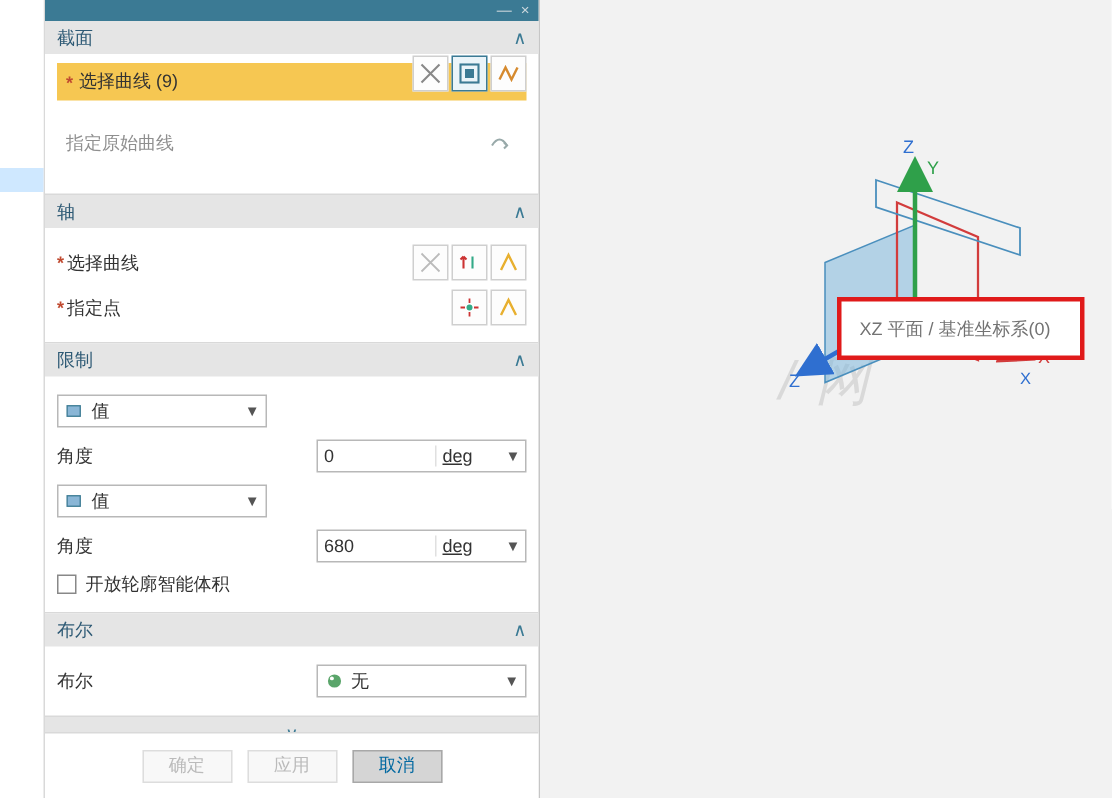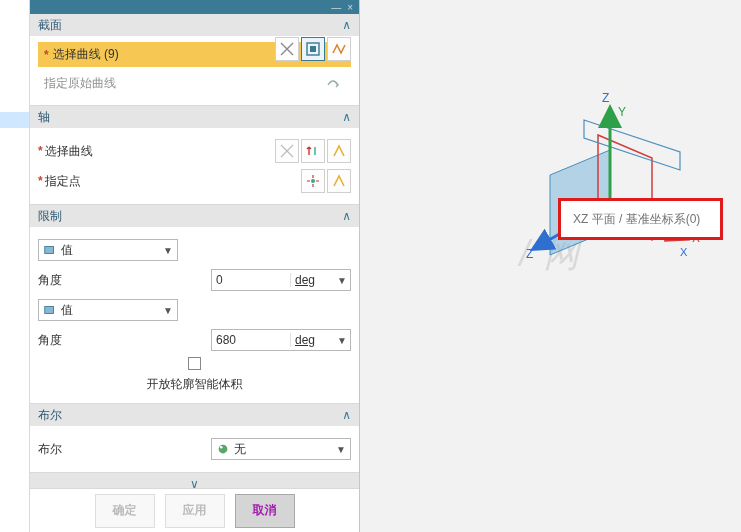--- a/index.html
+++ b/index.html
@@ -62,58 +62,57 @@
   .icon-btn svg { width:16px; height:16px; }
 
   .highlight-row {
     background:#f6c752;
     padding: 4px 6px;
     display:flex; align-items:center;
     gap:4px;
   }
   .post-icons { display:flex; gap:2px; }
 
-  .muted-row { color:#8f8f8f; padding:4px 6px; display:flex; align-items:center; justify-content:space-between;gap:16px; }
+  .muted-row { color:#8f8f8f; padding:16px 6px; display:flex; align-items:center; justify-content:space-between;gap:16px; }
   .right-icons { display:flex; gap:2px; }
 
   .dropdown {
     height:22px; border:1px solid #b8b8b8; background:#fff;
     display:flex; align-items:center; padding:0 4px; gap:4px;
     width:140px; justify-content:space-between;
   }
   .dropdown .dd-left { display:flex; align-items:center; gap:4px;}
   .dropdown .caret-dn { color:#555; font-size:10px; }
   .num-input {
     height:22px; border:1px solid #b8b8b8; background:#fff;
     display:flex; align-items:center; width:140px;
   }
   .num-input .val { width:78px; padding:0 4px; }
   .num-input .unit { flex:1; padding:0 4px; border-left:1px solid #e0e0e0;text-decoration:underline;}
   .num-input .caret-dn { width:16px; text-align:center; color:#555; font-size:10px;}
-  .checkbox-row { display:flex; align-items:center; gap:6px; margin:4px 0;flex-direction:column;}
+  .checkbox-row { display:flex; align-items:center; gap:6px; margin:4px 0;}
   .chk { width:13px; height:13px; border:1px solid #888; background:#fff; display:inline-block;}
 
   .panel-footer {
     height: 44px;
     border-top: 1px solid #d9d9d9;
     display: flex; align-items: center; justify-content:center;
     gap: 10px;
     background:#fff;
   }
   .btn {
-    min-width: 60px; height: 34px;
+    min-width: 60px; height: 22px;
     border: 1px solid #bfbfbf;
     background:#f4f4f4;
     color:#777;
     display:inline-flex; align-items:center; justify-content:center;
     cursor:pointer;
     font-size:12px;
-    font-weight:bold;
-  }
-  .btn.primary { background:#d5d5d5; color:#a21caf; border-color:#a8a8a8;}
+  }
+  .btn.primary { background:#d5d5d5; color:#0369a1; border-color:#a8a8a8;}
   .btn.disabled { color:#bbb; border-color:#ddd; background:#f8f8f8; cursor:default;}
 
   .viewport { flex:1; background:#f2f2f2; position:relative; }
   .axes { position:absolute; left:120px; top:80px; width:230px; height:230px; }
   .callout {
     position:absolute; right:18px; top:198px;
     border:3px solid #e01a1a;
     background:#fff;
     padding:8px 12px;
     font-size:12px;

